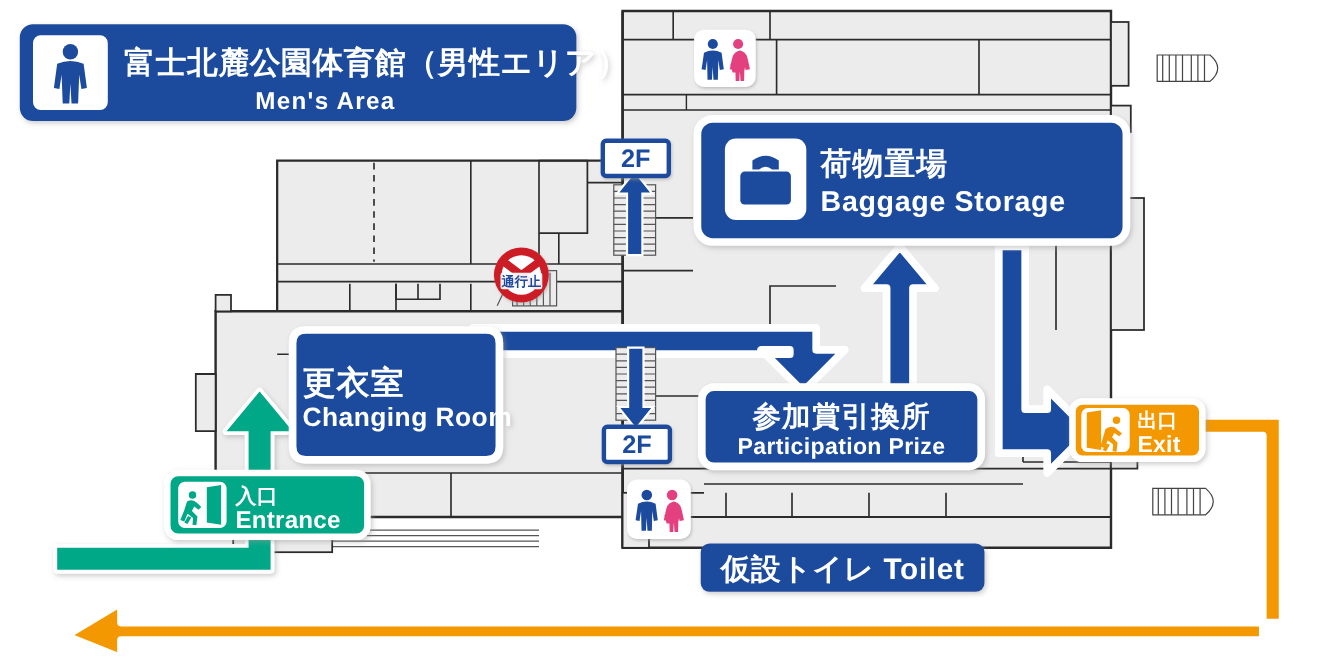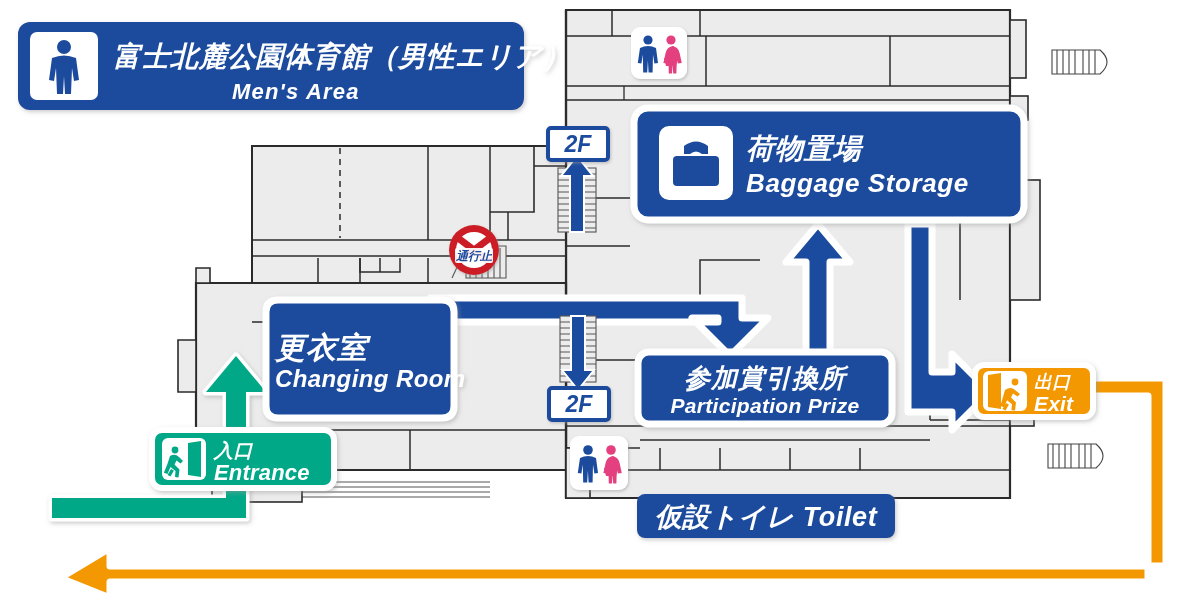--- a/index.html
+++ b/index.html
@@ -3,21 +3,21 @@
 <meta charset="utf-8">
 <style>
   * { box-sizing: border-box; margin: 0; padding: 0; }
   body {
     width: 1200px; height: 600px;
     background: #ffffff;
     font-family: "Liberation Sans", "DejaVu Sans", sans-serif;
     overflow: hidden;
     position: relative;
   }
-  #map-root { position: absolute; inset: 0; width: 1200px; height: 600px; font-style: italic; }
+  #map-root { position: absolute; inset: 0; width: 1200px; height: 600px; }
   svg { display: block; }
   .jp { font-weight: 700; }
   .en { font-weight: 700; }
 </style>
 </head>
 <body>
 
 <div id="map-root">
 <svg width="1200" height="600" viewBox="0 0 1200 600" xmlns="http://www.w3.org/2000/svg">
 

